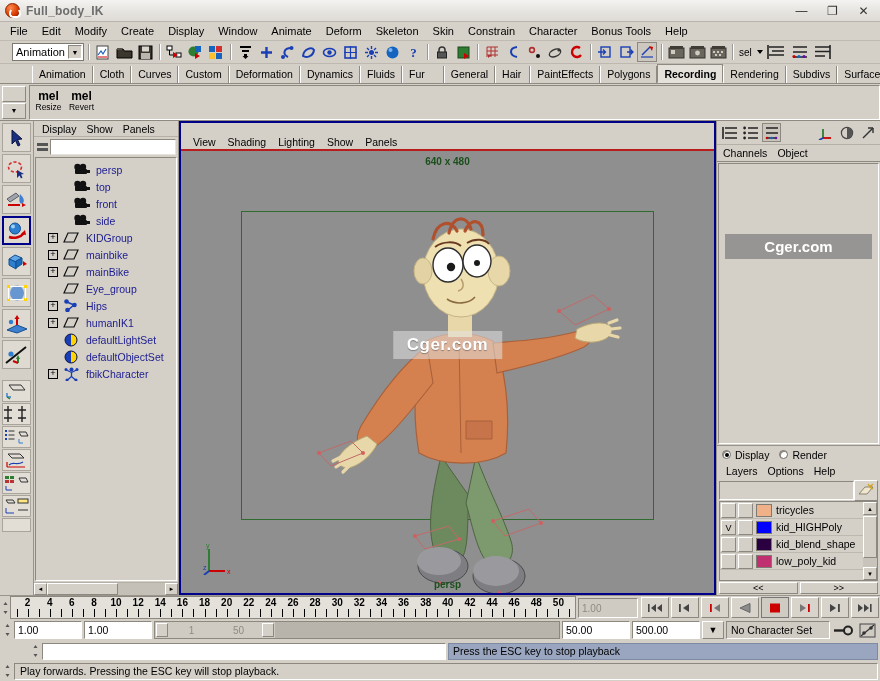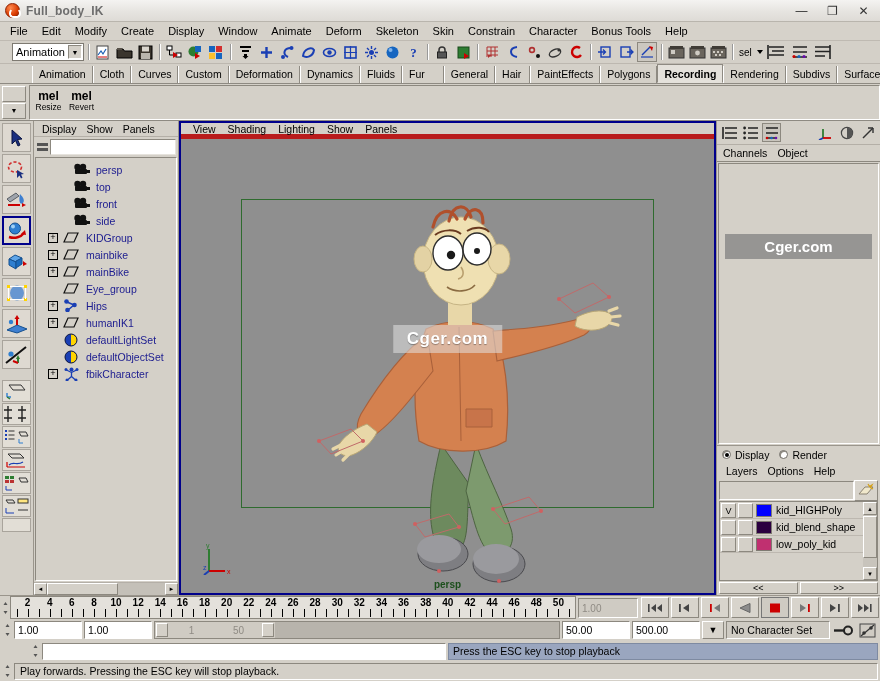--- a/index.html
+++ b/index.html
@@ -167,21 +167,22 @@
     background:#d4d0c8; display:flex; align-items:center; justify-content:center; font-size:6px; flex:none;
   }
   .out-hscroll .track { flex:1; height:12px; background:#c4c0b8; }
   .out-hscroll .thumb { width:60%; height:12px; background:#d4d0c8;
       border:1px solid #8c887f; border-top-color:#fff; border-left-color:#fff; }
 
   
   .viewportwrap { flex:1; display:flex; flex-direction:column; min-width:0; border:2px solid #00008b; margin:0; }
   .vp-menu {
     height:16px; display:flex; align-items:center; background:#d4d0c8; padding-left:6px;
-    border-bottom:5px solid #b91c1c;
+    border-bottom:2px solid #b91c1c;
+    margin-top:12px;
   }
   .vp-menu .mi { font-size:10.5px; padding:0 6px; }
   .viewport {
     flex:1; background:#8f8f8f; position:relative; overflow:hidden;
   }
   .vp-res {
     position:absolute; top:5px; left:0; right:0; text-align:center;
     font-size:10px; font-weight:bold; color:#1c4f1c;
   }
   .vp-camname {
@@ -933,20 +934,21 @@
 
       <div class="viewportwrap">
         <div class="vp-menu">
           <div class="mi">View</div>
           <div class="mi">Shading</div>
           <div class="mi">Lighting</div>
           <div class="mi">Show</div>
           <div class="mi">Panels</div>
         </div>
         <div class="viewport">
+          <div class="vp-res">640 x 480</div>
           <div class="vp-frame"></div>
 
           <svg width="520" height="420" viewBox="0 0 520 420" style="position:absolute;left:30px;top:40px;">
 
             <path d="M335 160 L420 145 L470 130" stroke="#b0502c" stroke-width="0" fill="none"></path>
 
             <path d="M230 265 C222 300 216 330 222 355 C226 372 240 376 250 368 C258 360 256 330 258 305 Z" fill="#6d8a5e" stroke="#4d6441" stroke-width="1"></path>
             <path d="M265 265 C278 300 292 325 300 350 C306 368 292 380 280 374 C268 368 262 338 255 312 Z" fill="#7d9a6e" stroke="#4d6441" stroke-width="1"></path>
 
             <ellipse cx="232" cy="375" rx="25" ry="17" fill="#7e7e82" stroke="#4a4a4e"></ellipse>
@@ -1102,20 +1104,26 @@
           <div class="layer-blank"></div>
           <div class="layer-newbtn">
             <svg width="18" height="15" viewBox="0 0 18 15">
                 <path d="M2 11 L8 4 L16 4 L10 11 Z" fill="#f0e8cc" stroke="#8a8272"></path>
                 <path d="M11 1 l1.5 2.5 L15 2 l-1.5 2.8 L16 6" stroke="#d4a017" fill="none" stroke-width="1.2"></path>
               </svg>
           </div>
         </div>
         <div class="layer-list">
           <div class="layer-rows">
+            <div class="layer-row">
+              <div class="lr-cell"></div>
+              <div class="lr-cell"></div>
+              <div class="lr-swatch" style="background:#f0b088"></div>
+              <div class="lr-name">tricycles</div>
+            </div>
             <div class="layer-row">
               <div class="lr-cell">V</div>
               <div class="lr-cell"></div>
               <div class="lr-swatch" style="background:#0000ff"></div>
               <div class="lr-name">kid_HIGHPoly</div>
             </div>
             <div class="layer-row">
               <div class="lr-cell"></div>
               <div class="lr-cell"></div>
               <div class="lr-swatch" style="background:#2b0040"></div>

